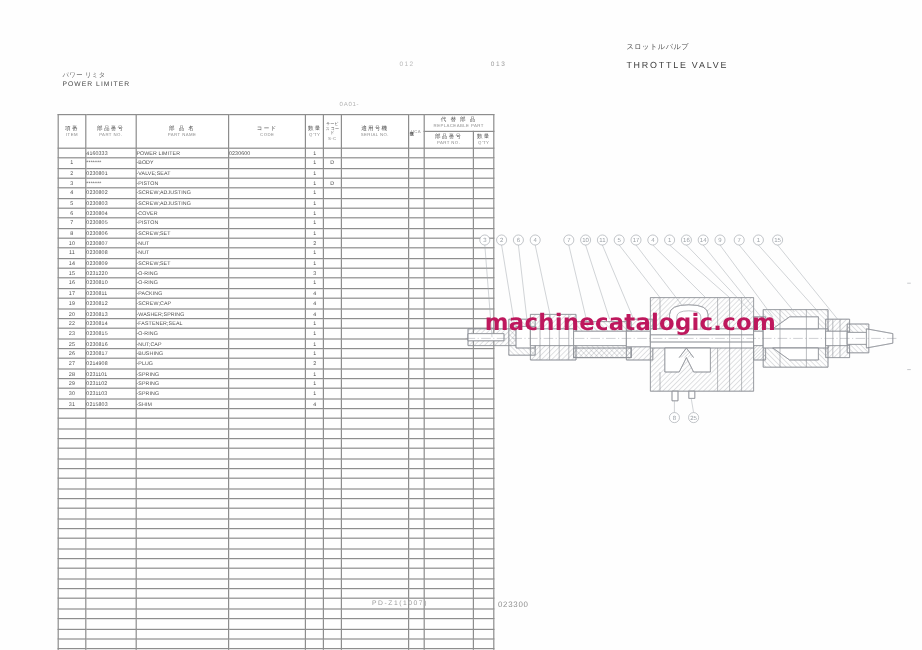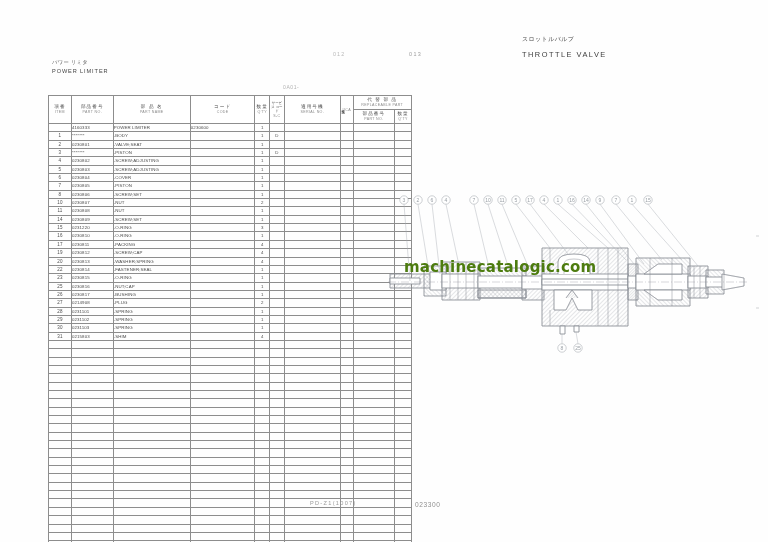--- a/index.html
+++ b/index.html
@@ -162,24 +162,24 @@
     width: 380px;
     height: 176px;
   }
   #diagram svg { display: block; }
 
   
   #watermark {
     position: absolute;
     left: 404px;
     top: 258px;
-    font-size: 15px;
+    font-size: 19px;
     font-weight: bold;
     letter-spacing: .2px;
-    color: #4d7c0f;
+    color: #be185d;
     white-space: nowrap;
     pointer-events: none;
     font-family: "DejaVu Sans", sans-serif;
   }
 
   
   .ft-left {
     position: absolute;
     left: 310px;
     top: 500px;

